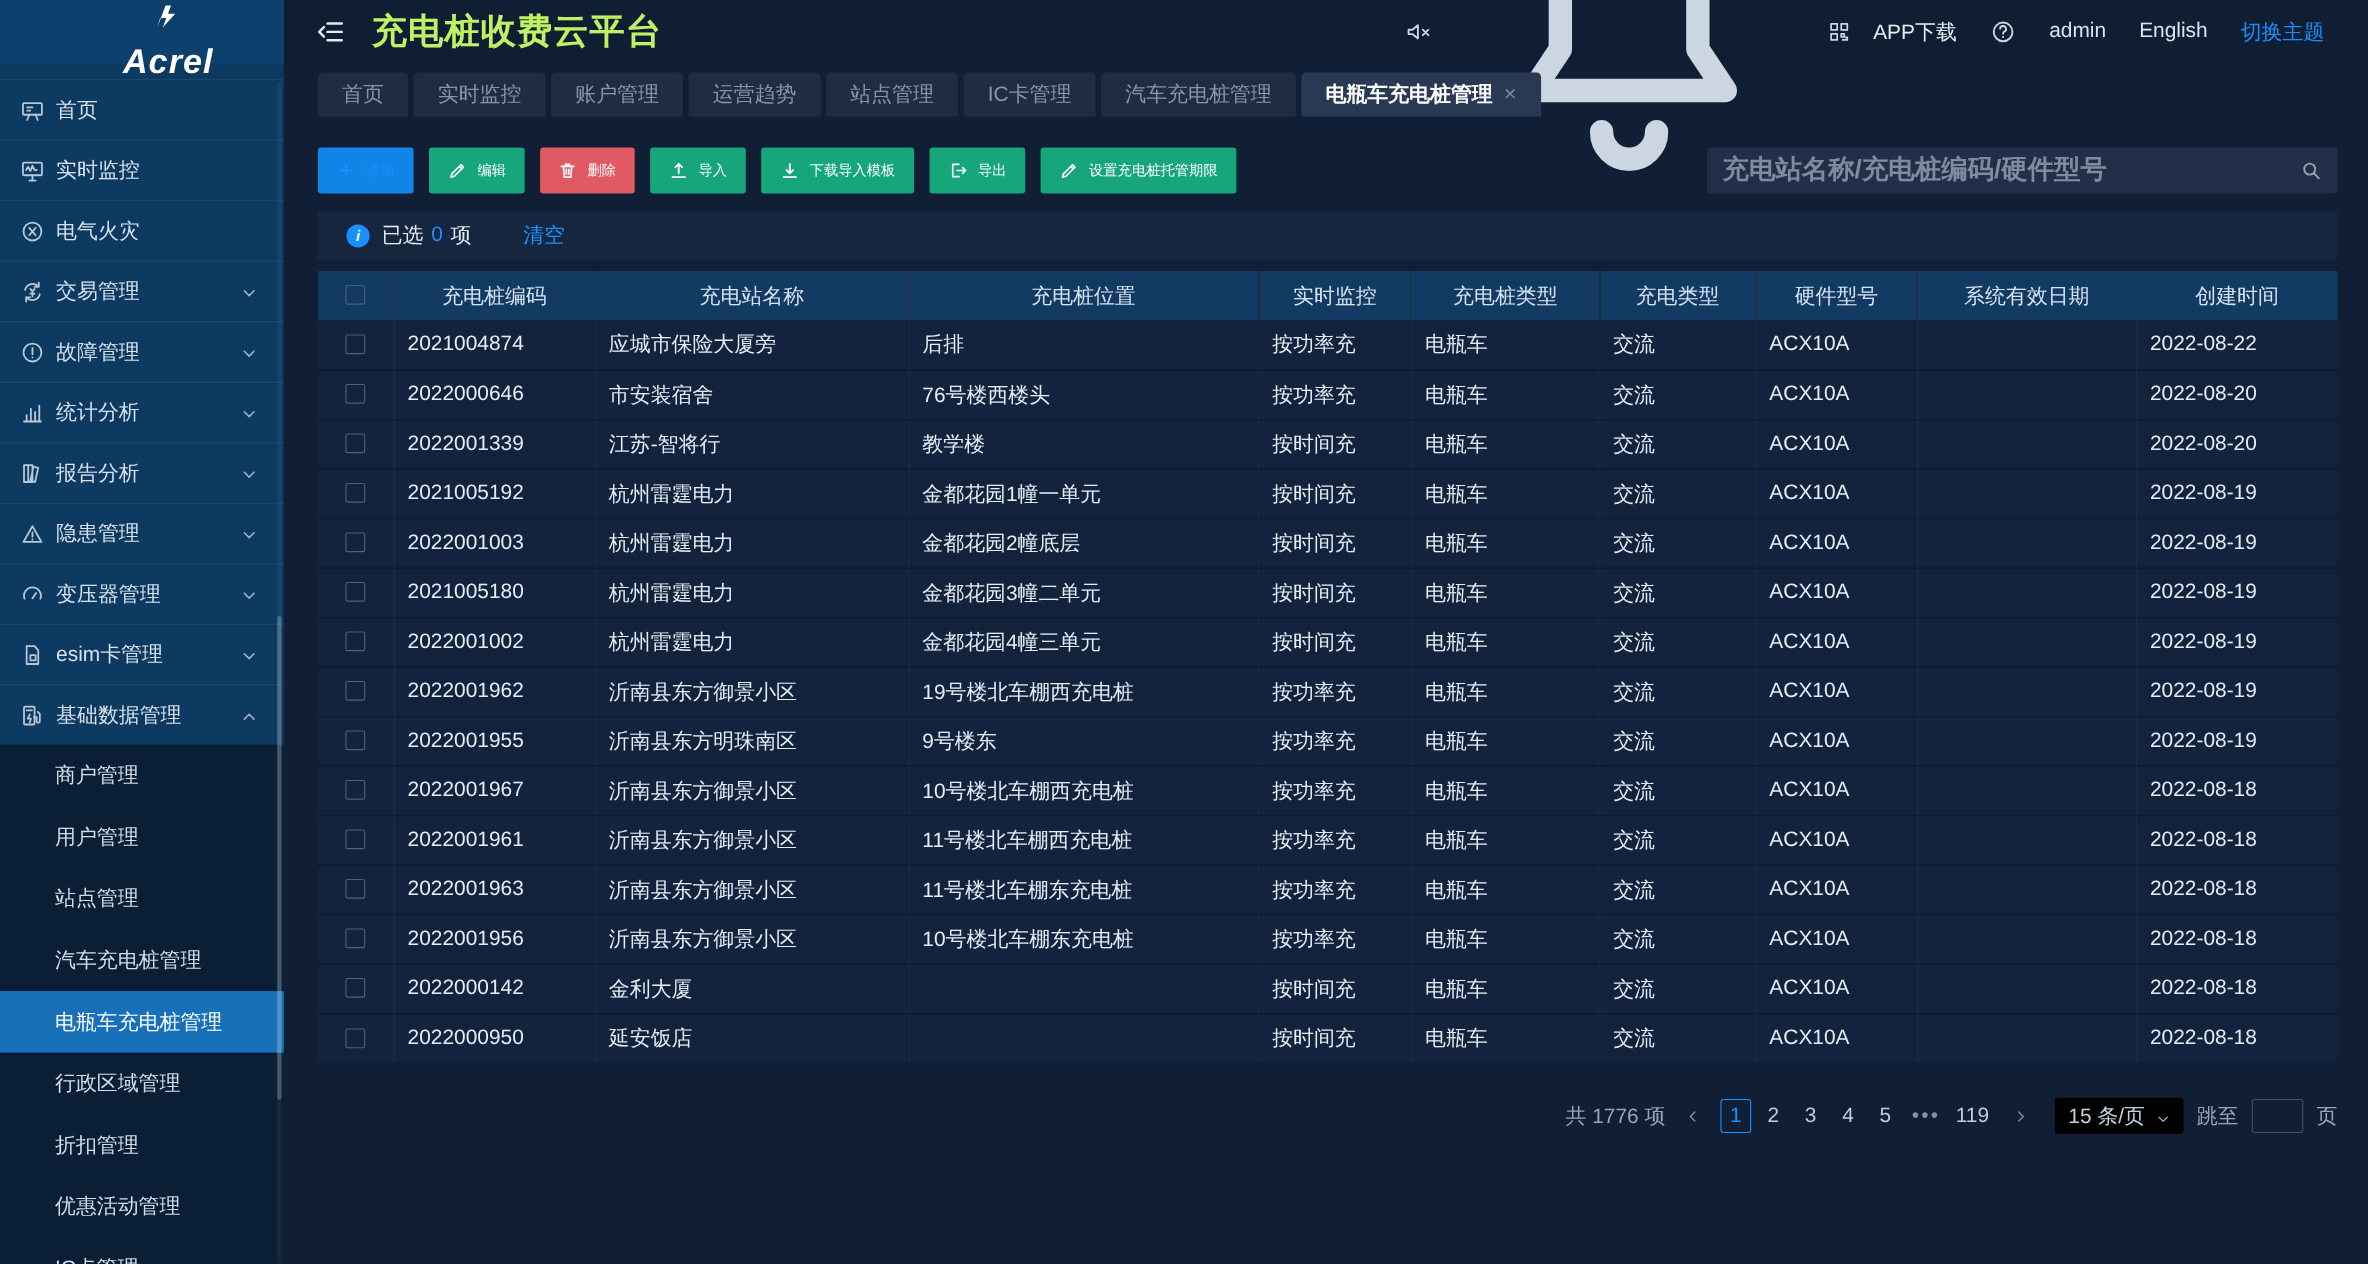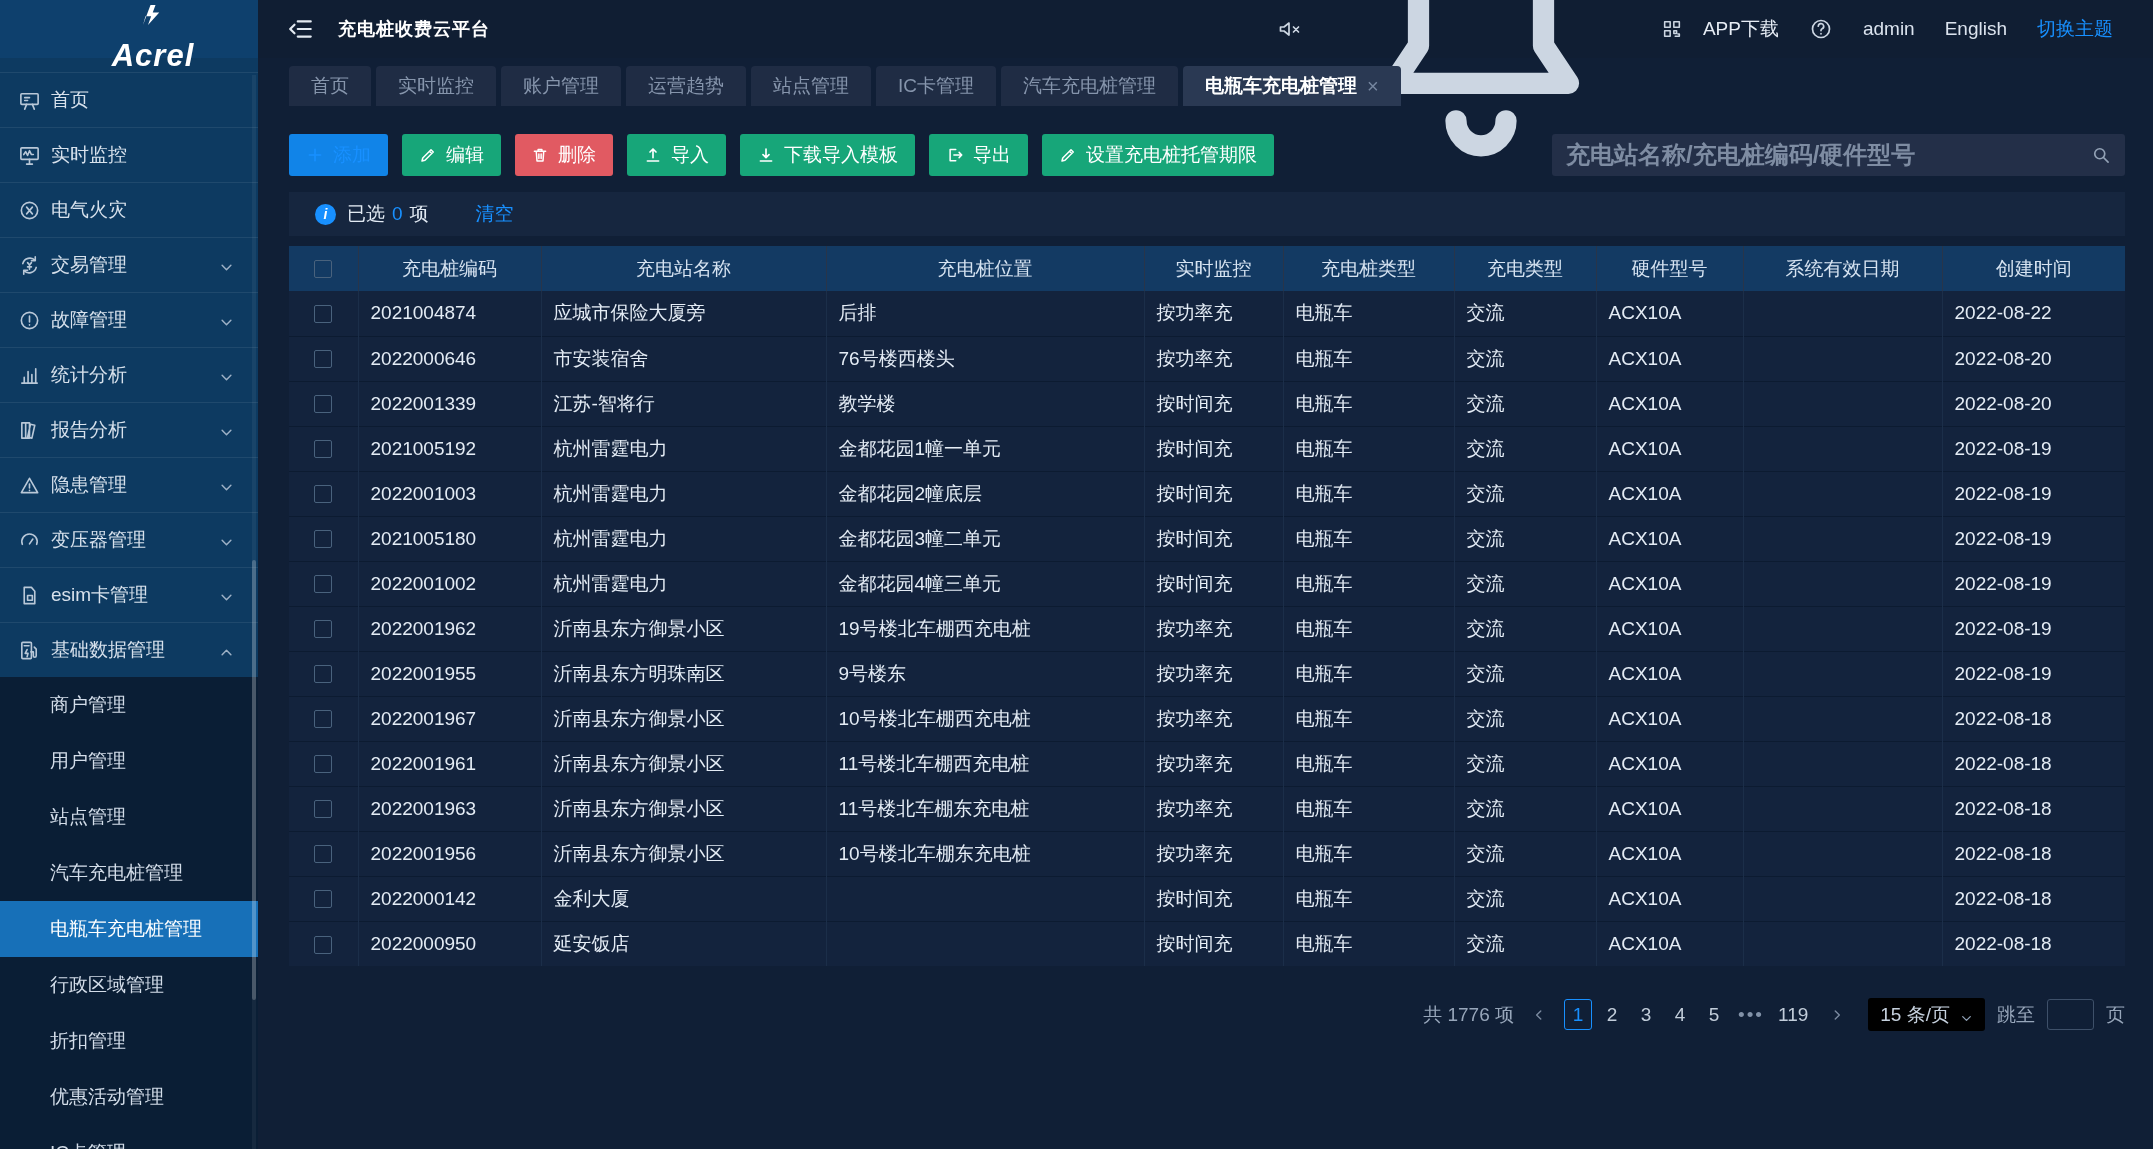--- a/index.html
+++ b/index.html
@@ -23,41 +23,41 @@
   .side-item .chev { position:absolute; right:24px; width:15px; height:15px; color:#9db1c6; }
   .side-item .chev svg { width:100%; height:100%; }
   .submenu { background:var(--submenu-bg,#0a1e35); }
   .sub-item { height:56px; display:flex; align-items:center; padding-left:50px; color:#d3dde9; font-size:19px; cursor:pointer; }
   .sub-item.active { background:var(--active-menu,#1770b8); color:#fff; }
 
   
   .topbar { position:absolute; left:258px; top:0; right:0; height:58px; background:#101e33; display:flex; align-items:center; }
   .collapse { width:26px; height:26px; margin-left:30px; color:#e3eaf2; cursor:pointer; }
   .collapse svg { width:100%; height:100%; }
-  .topbar h1 { font-size:18px; font-weight:700; color:#ffffff; margin-left:24px; letter-spacing:1px; }
+  .topbar h1 { font-size:32px; font-weight:700; color:#bef264; margin-left:24px; letter-spacing:1px; }
   .top-right { margin-left:auto; display:flex; align-items:center; gap:30px; padding-right:40px; }
   .tr-ic { width:24px; height:24px; color:#ccd6e2; cursor:pointer; position:relative; }
   .tr-ic svg { width:100%; height:100%; }
   .bell-wrap { position:relative; cursor:pointer; }
   .app-dl { display:flex; align-items:center; gap:20px; color:#e6ecf4; cursor:pointer; }
   .app-dl .tr-ic { width:22px; height:22px; }
   .top-right .txt { color:#dbe3ee; cursor:pointer; }
   .theme-link { color:var(--accent,#1890ff); cursor:pointer; }
 
   
   .tabbar { position:absolute; left:289px; top:60px; right:28px; height:46px; display:flex; align-items:flex-end; gap:5px; }
   .tab { height:40px; background:#1f2c44; border-radius:4px 4px 0 0; display:flex; align-items:center; padding:0 22px; color:#8695ac; font-size:19px; cursor:pointer; gap:10px; }
   .tab.active { background:#2a3953; color:#fff; font-weight:700; }
   .tab .close { color:#7687a0; font-size:20px; font-weight:400; cursor:pointer; }
 
   
   .content { position:absolute; left:258px; top:106px; right:0; bottom:0; padding:0 28px 0 31px; }
   .toolbar { margin-top:28px; display:flex; align-items:center; }
   .btns { display:flex; gap:14px; }
-  .tbtn { height:42px; border:none; border-radius:3px; color:#fff; font-size:19px; font-family:inherit; display:flex; align-items:center; gap:9px; padding:0 17px; cursor:pointer; white-space:nowrap; }
+  .tbtn { height:42px; border:none; border-radius:3px; color:#fff; font-size:13px; font-family:inherit; display:flex; align-items:center; gap:9px; padding:0 17px; cursor:pointer; white-space:nowrap; }
   .tbtn .ic { width:18px; height:18px; }
   .tbtn .ic svg { width:100%; height:100%; }
   .tbtn.blue { background:var(--btn-blue,#1184e8); }
   .tbtn.green { background:var(--btn-green,#17a679); }
   .tbtn.red { background:var(--btn-red,#e15a62);padding-left:16px; }
   .search { margin-left:auto; width:573px; height:42px; background:#232f48; border-radius:3px; display:flex; align-items:center; padding:0 14px; }
   .search input { flex:1; background:transparent; border:none; outline:none; color:#7dd3fc; font-size:24px; font-family:inherit;font-weight:bold; }
   .search input::placeholder { color:#7e8ca2; }
   .search .ic { width:20px; height:20px; color:#93a2b6; cursor:pointer; }
   .search .ic svg { width:100%; height:100%; }

